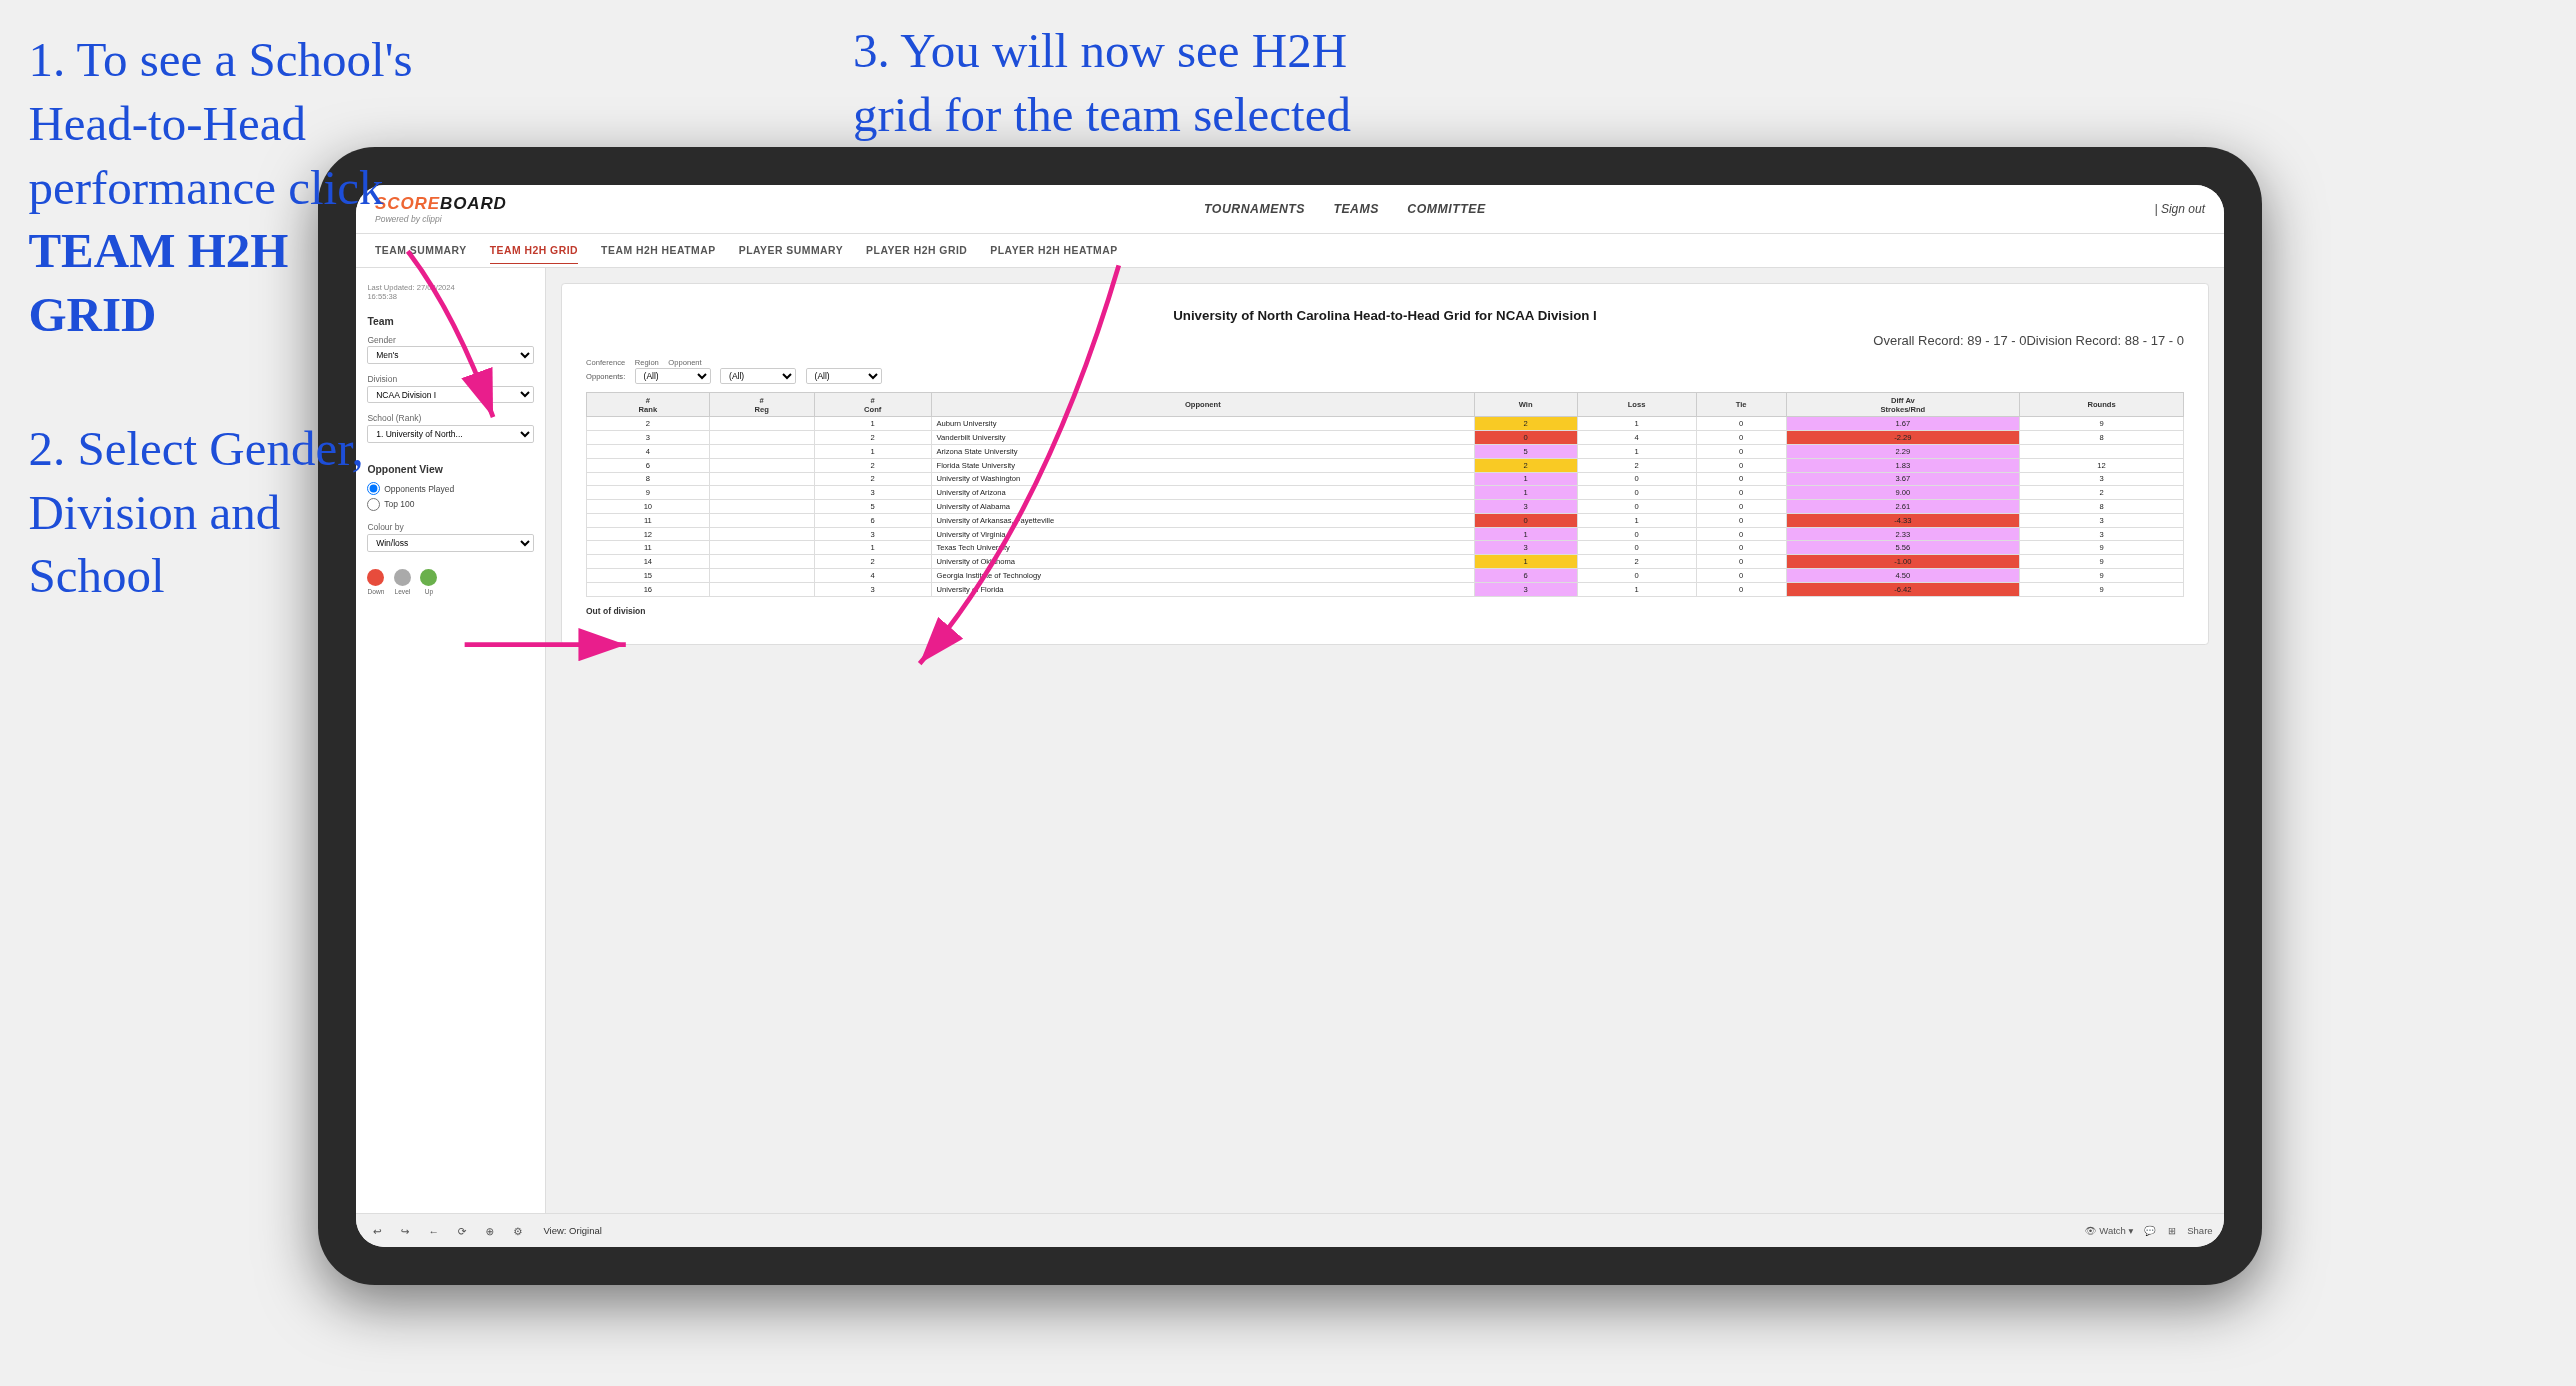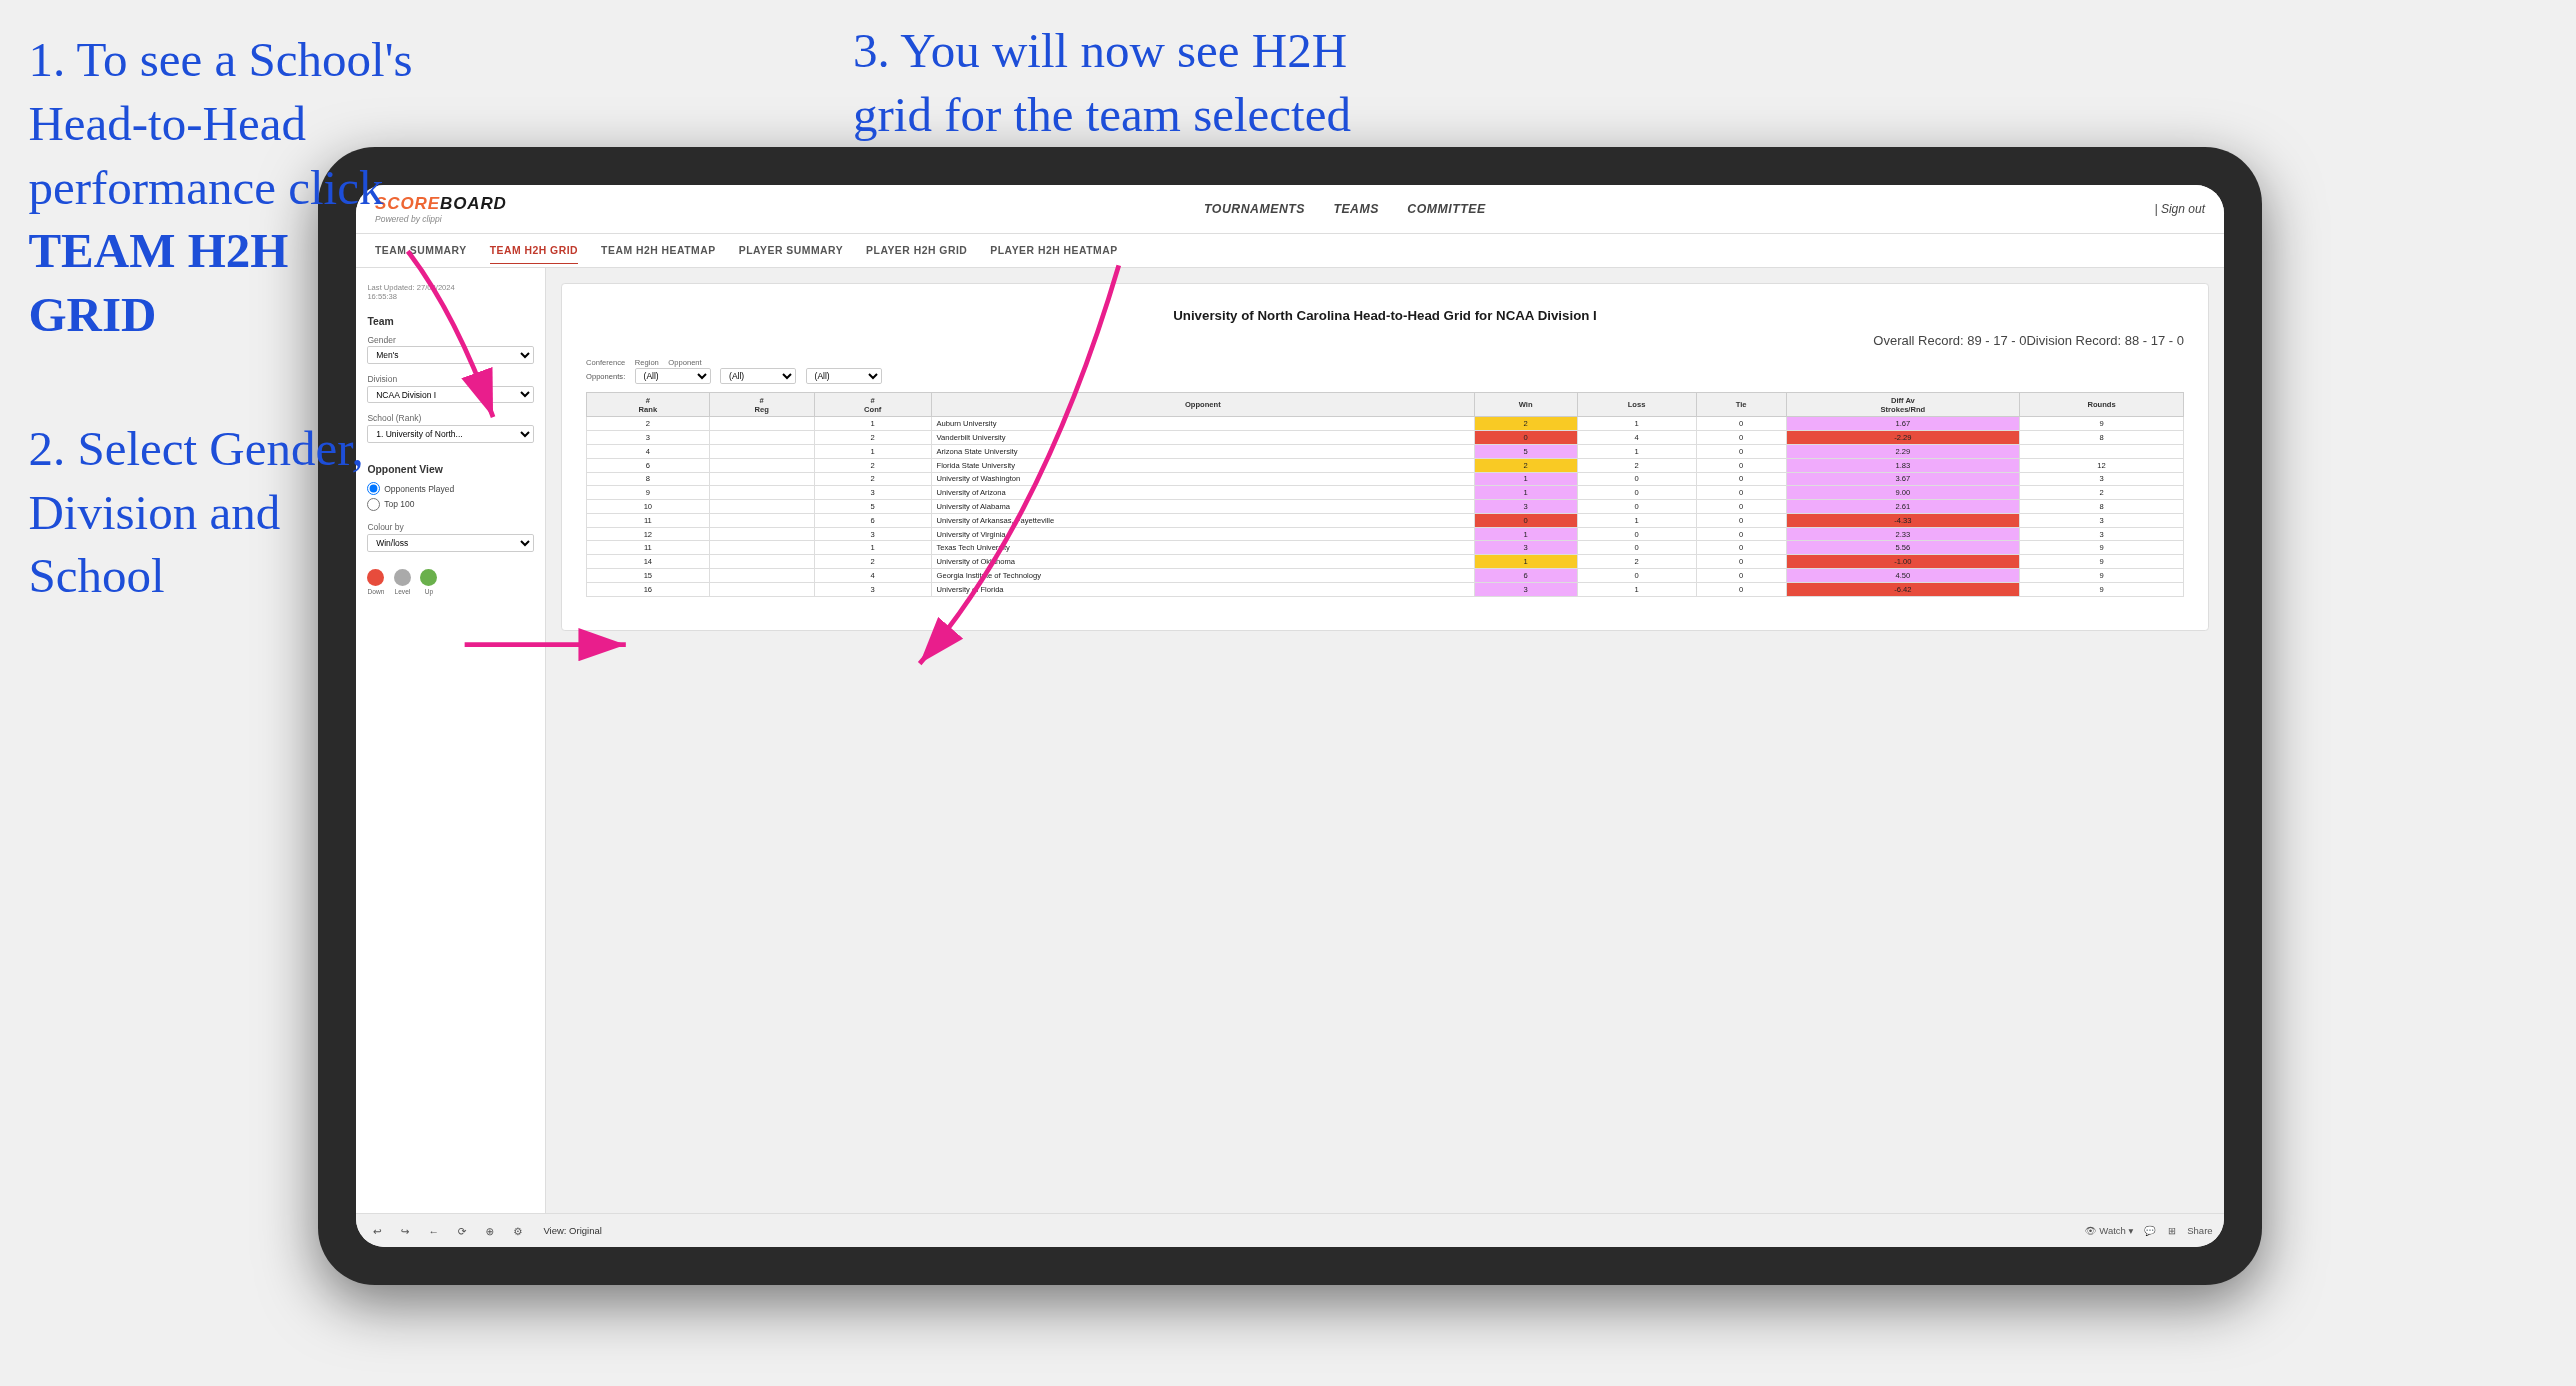--- a/index.html
+++ b/index.html
@@ -605,20 +605,21 @@
       <td class="cell-green">3</td>
       <td>1</td>
       <td>0</td>
       <td class="cell-red">-6.42</td>
       <td>9</td>
     </tr>
               </tbody>
           </table>
 
           <div class="out-of-div">
+            <div class="out-of-div-title">Out of division</div>
           </div>
         </div>
       </div>
     </div>
 
     <div class="bottom-toolbar">
       <span class="toolbar-btn">↩</span>
       <span class="toolbar-btn">↪</span>
       <span class="toolbar-btn">←</span>
       <span class="toolbar-btn">⟳</span>

